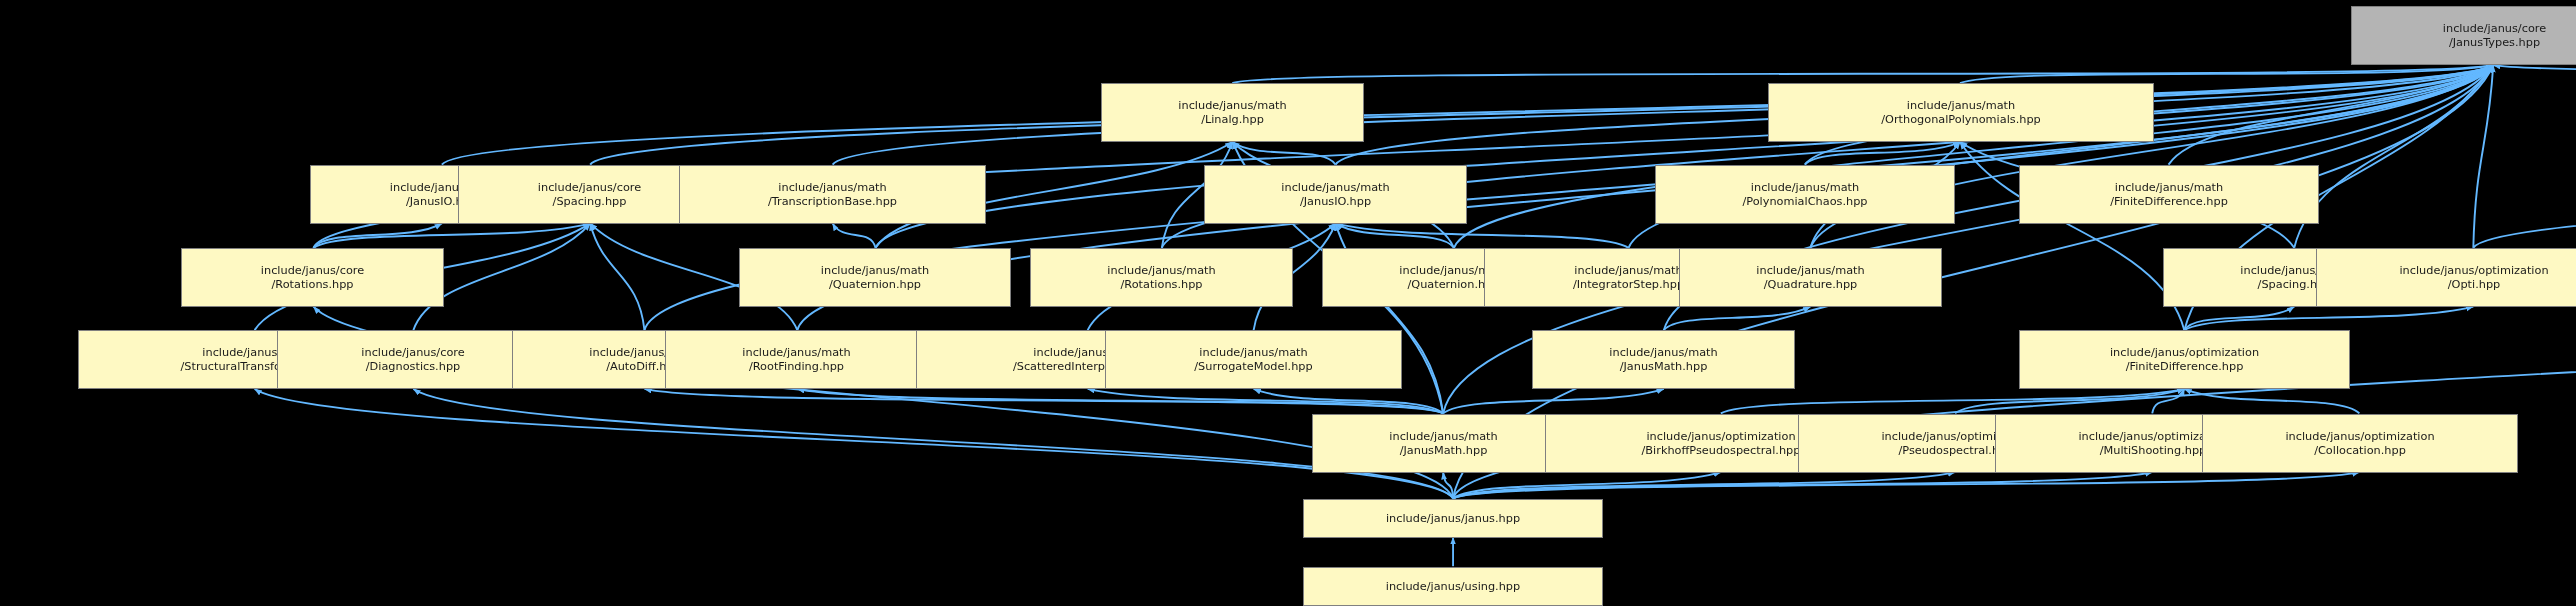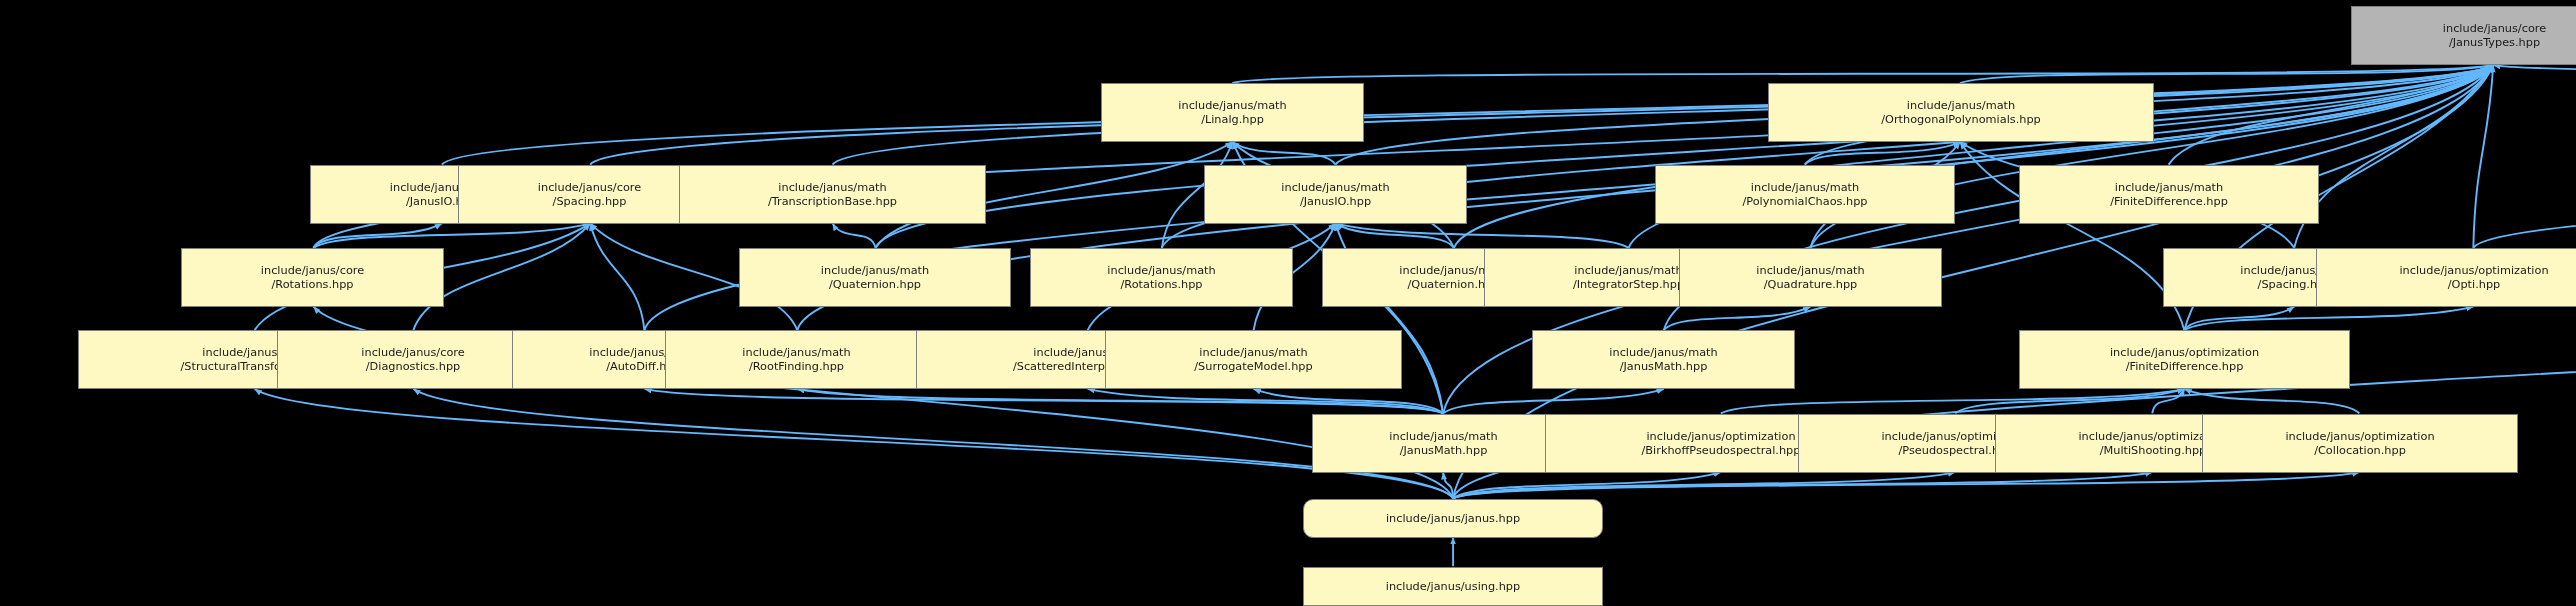--- a/index.html
+++ b/index.html
@@ -207,20 +207,20 @@
       <span>/Pseudospectral.hpp</span>
     </div>
     <div class="node" style="left: 1995px; top: 414px; width: 316px; height: 59px;">
       <span>include/janus/optimization</span>
       <span>/MultiShooting.hpp</span>
     </div>
     <div class="node" style="left: 2202px; top: 414px; width: 316px; height: 59px;">
       <span>include/janus/optimization</span>
       <span>/Collocation.hpp</span>
     </div>
-    <div class="node" style="left: 1303px; top: 499px; width: 300px; height: 39px; border-radius: 10px;">
+    <div class="node" style="left: 1303px; top: 499px; width: 300px; height: 39px;">
       <span>include/janus/janus.hpp</span>
     </div>
     <div class="node" style="left: 1303px; top: 567px; width: 300px; height: 39px;">
       <span>include/janus/using.hpp</span>
     </div>
   </div>
 
 
 </body></html>

